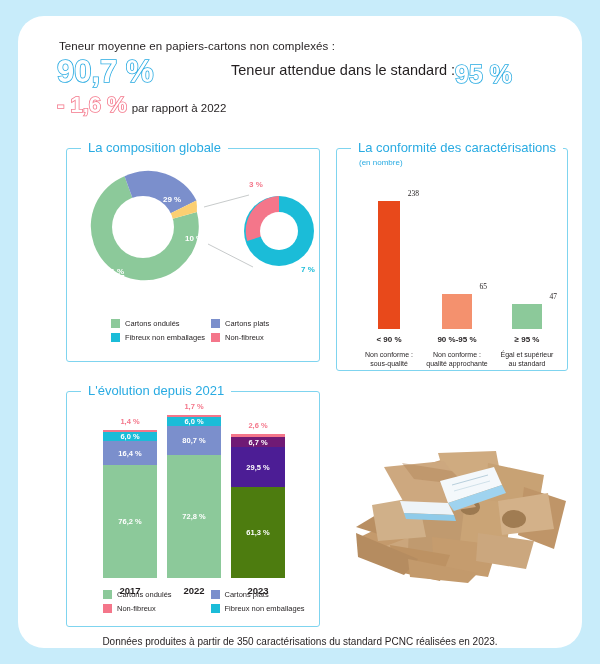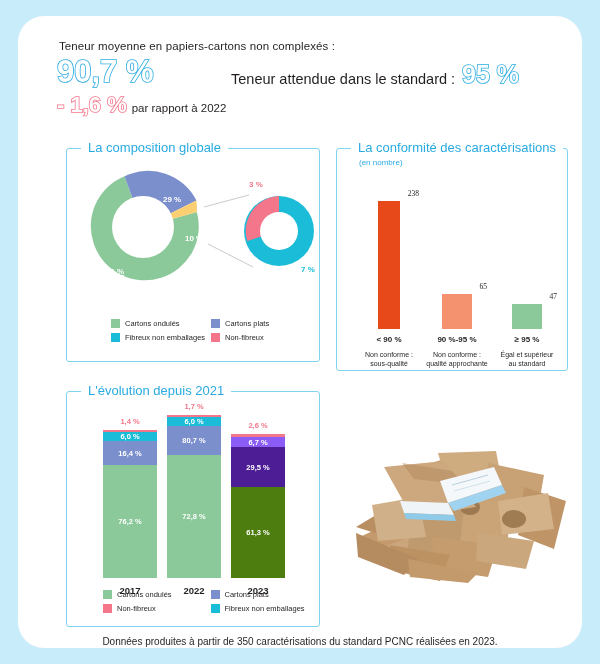--- a/index.html
+++ b/index.html
@@ -29,21 +29,21 @@
     color:#ffffff;
     -webkit-text-stroke:1.6px #29abe2;
     paint-order:stroke fill;
   }
   .big-num.pink{ -webkit-text-stroke:1.6px #f4768a; }
   .hdr-907{position:absolute;left:39px;top:40px;}
   .hdr-16{position:absolute;left:39px;top:78px;display:flex;align-items:baseline;gap:5px;}
   .hdr-16 .cmp{font-size:11.5px;color:#231f20;font-weight:400;}
   .hdr-right{
     position:absolute;left:213px;top:46px;
-    display:flex;align-items:flex-end;gap:7px;
+    display:flex;align-items:flex-start;
   }
   .hdr-right .lbl{font-size:14.5px;color:#231f20;}
   .hdr-right .big-num{font-size:25px;}
 
   
   .panel{
     position:absolute;
     border:1px solid #7fd4ef;
     border-radius:3px;
     box-sizing:border-box;
@@ -236,21 +236,21 @@
               <span>80,7 %</span>
             </div>
             <div class="seg" style="height: 123px; background: rgb(140, 201, 154);">
               <span>72,8 %</span>
             </div>
           </div>
           <div class="yr" style="left: 100px;">2022</div>
           <div class="stack" style="left: 164px;">
             <div class="cap">2,6 %</div>
             <div class="seg" style="height: 3.848px; background: rgb(244, 118, 138);"></div>
-            <div class="seg" style="height: 9.916px; background: #8b5cf6;">
+            <div class="seg" style="height: 9.916px; background: #701a75;">
               <span>6,7 %</span>
             </div>
             <div class="seg" style="height: 40px; background: #4c1d95;">
               <span>29,5 %</span>
             </div>
             <div class="seg" style="height: 90.724px; background: #4d7c0f;">
               <span>61,3 %</span>
             </div>
           </div>
           <div class="yr" style="left: 164px;">2023</div>

